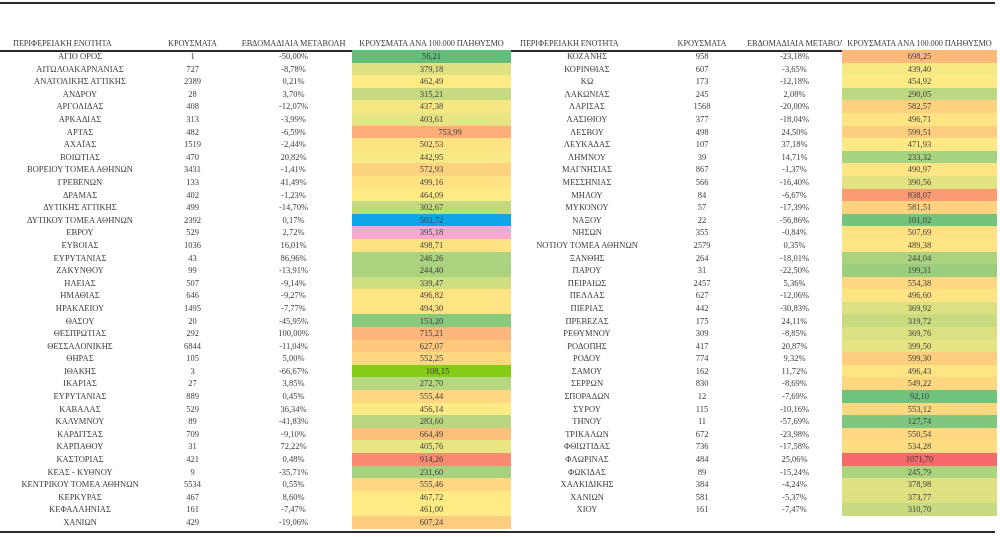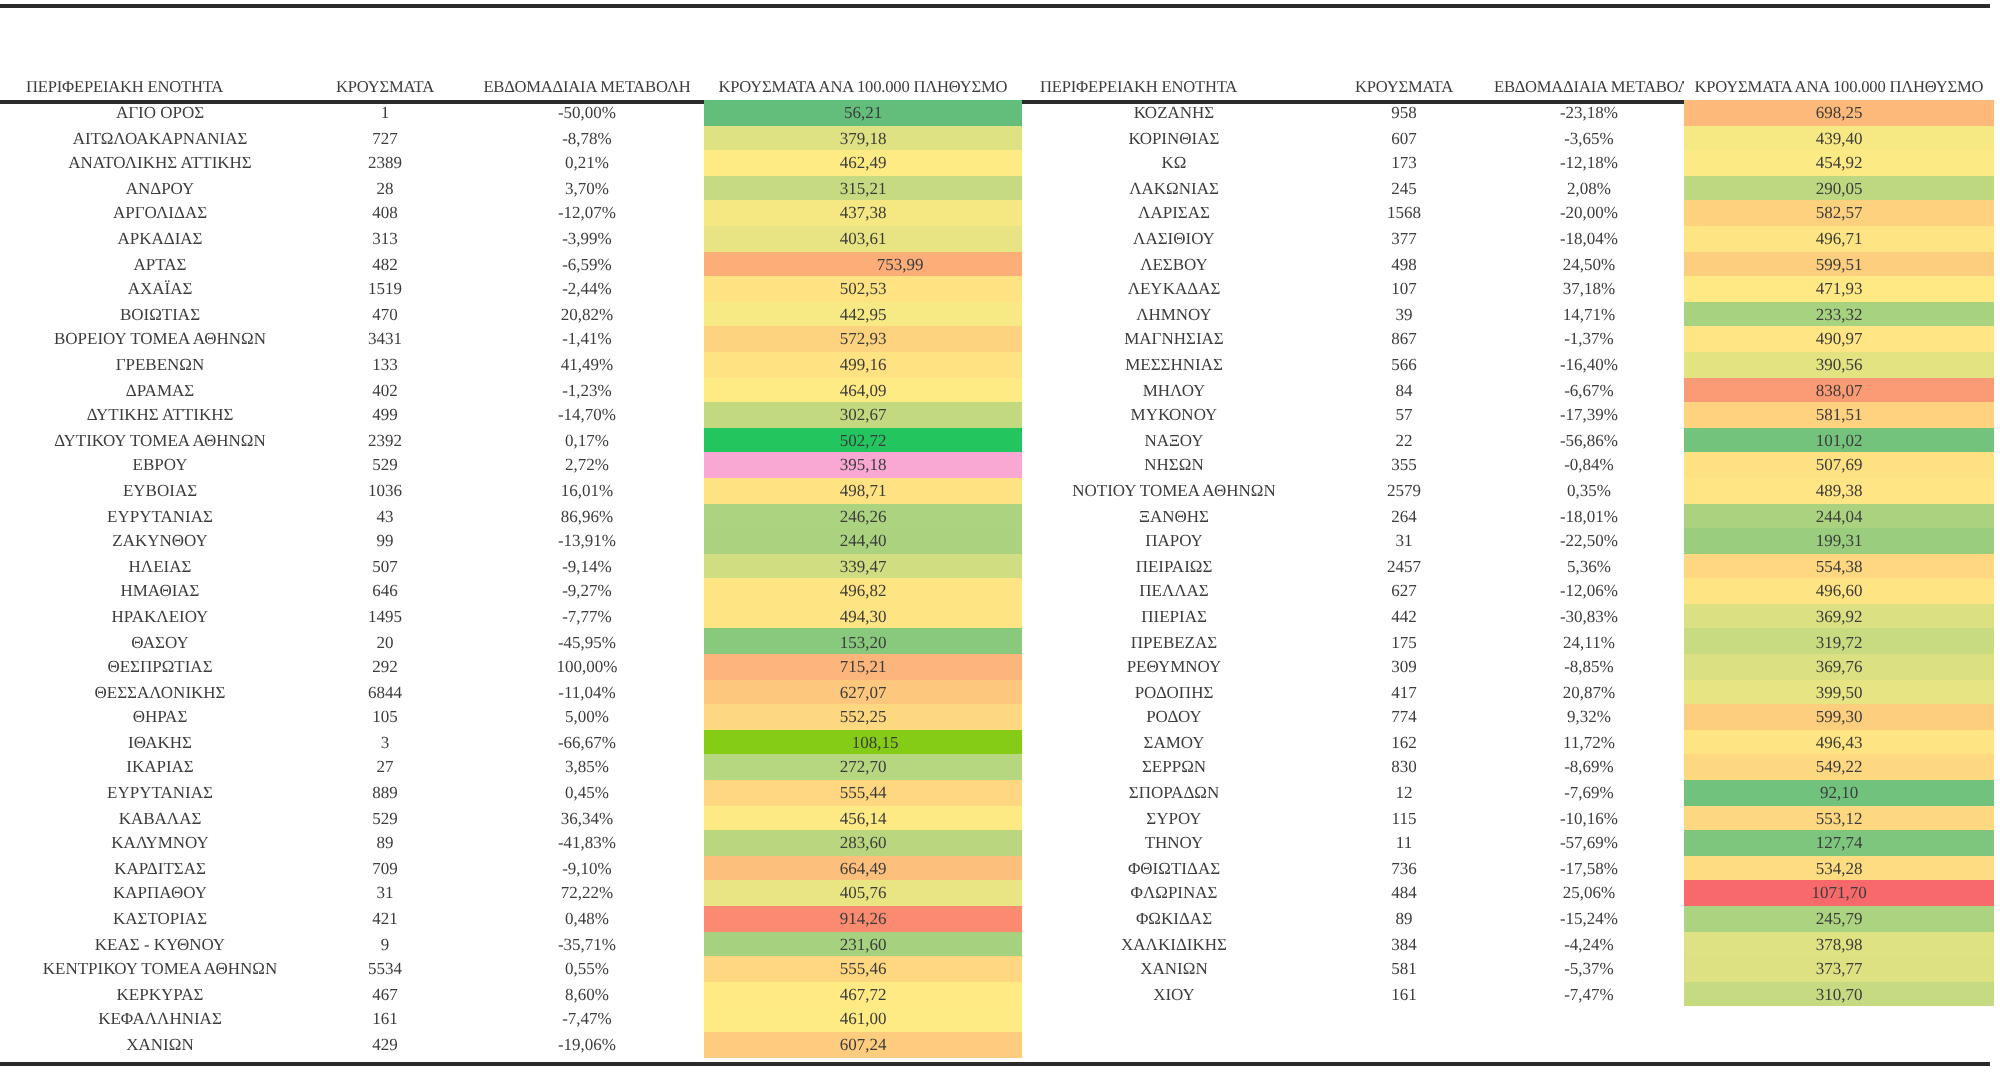--- a/index.html
+++ b/index.html
@@ -118,21 +118,21 @@
         <tr>
           <td>ΔΥΤΙΚΗΣ ΑΤΤΙΚΗΣ</td>
           <td>499</td>
           <td>-14,70%</td>
           <td style="background: rgb(194, 217, 128);">302,67</td>
         </tr>
         <tr>
           <td>ΔΥΤΙΚΟΥ ΤΟΜΕΑ ΑΘΗΝΩΝ</td>
           <td>2392</td>
           <td>0,17%</td>
-          <td style="background: #22c55e;">502,72</td>
+          <td style="background: #0ea5e9;">502,72</td>
         </tr>
         <tr>
           <td>ΕΒΡΟΥ</td>
           <td>529</td>
           <td>2,72%</td>
           <td style="background: #f9a8d4;">395,18</td>
         </tr>
         <tr>
           <td>ΕΥΒΟΙΑΣ</td>
           <td>1036</td>
@@ -464,20 +464,26 @@
           <td>-10,16%</td>
           <td style="background: rgb(254, 216, 128);">553,12</td>
         </tr>
         <tr>
           <td>ΤΗΝΟΥ</td>
           <td>11</td>
           <td>-57,69%</td>
           <td style="background: rgb(126, 198, 125);">127,74</td>
         </tr>
         <tr>
+          <td>ΤΡΙΚΑΛΩΝ</td>
+          <td>672</td>
+          <td>-23,98%</td>
+          <td style="background: rgb(254, 216, 128);">550,54</td>
+        </tr>
+        <tr>
           <td>ΦΘΙΩΤΙΔΑΣ</td>
           <td>736</td>
           <td>-17,58%</td>
           <td style="background: rgb(254, 220, 129);">534,28</td>
         </tr>
         <tr>
           <td>ΦΛΩΡΙΝΑΣ</td>
           <td>484</td>
           <td>25,06%</td>
           <td style="background: rgb(248, 105, 107);">1071,70</td>

